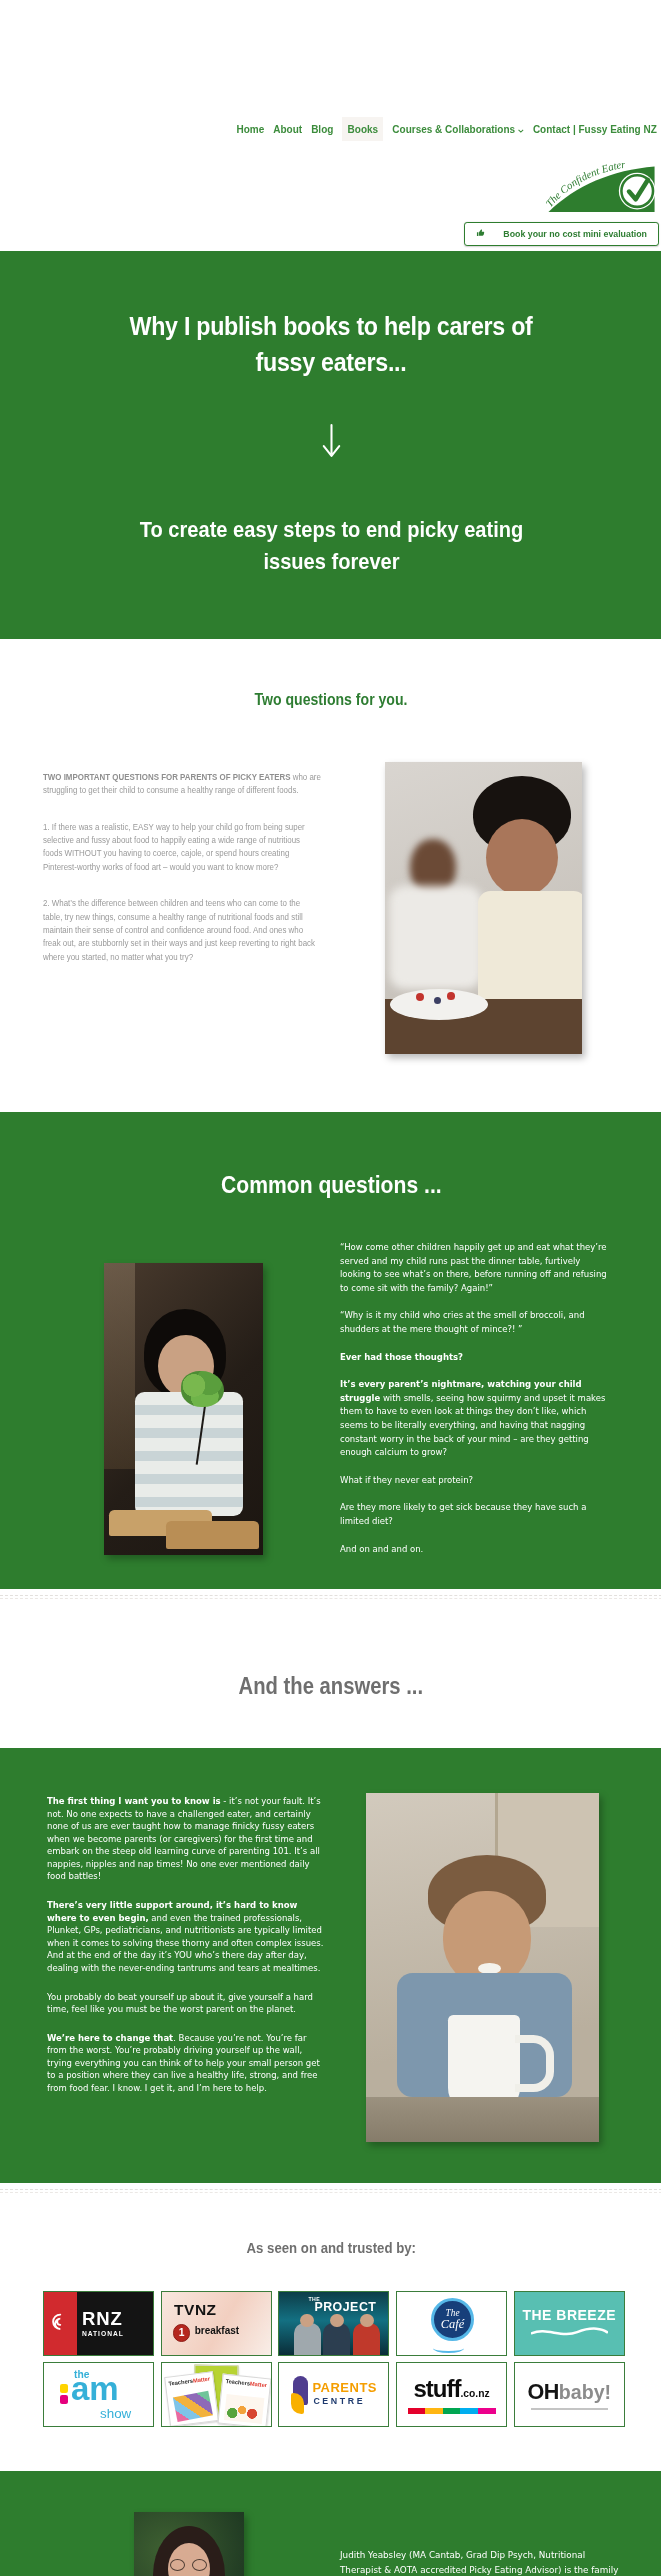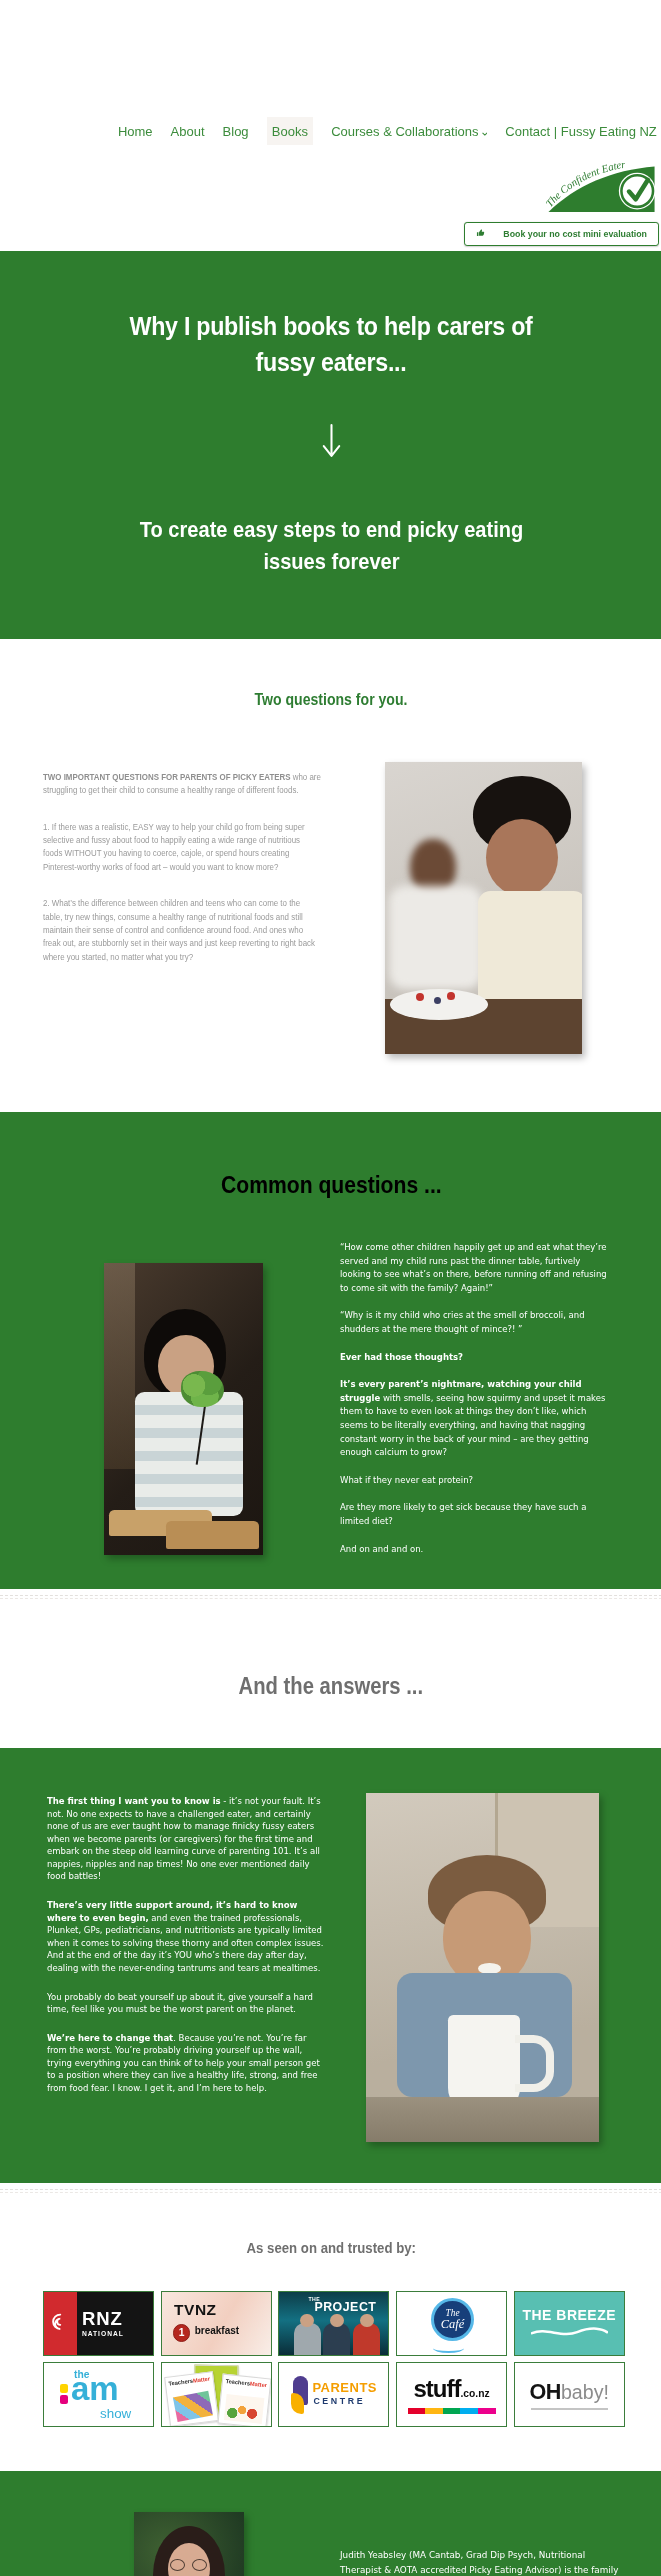--- a/index.html
+++ b/index.html
@@ -1,19 +1,19 @@
 <!DOCTYPE html>
 <html style="font-size:8.2px"><head>
 <meta charset="utf-8">
 <style>
   html,body{margin:0;padding:0;}
   body{width:662px;height:3091px;position:relative;background:#fff;font-family:"DejaVu Sans",sans-serif;overflow:hidden;}
   
-  .nav{position:absolute;top:117px;right:5.2px;display:flex;align-items:center;gap:18px;
-       font-family:"Liberation Sans",sans-serif;font-size:13px;font-weight:400;color:#3c8c3c;}
+  .nav{position:absolute;top:117px;right:5.2px;display:flex;align-items:center;gap:9px;
+       font-family:"Liberation Sans",sans-serif;font-size:10px;font-weight:700;color:#3c8c3c;}
   .nav a{color:#3c8c3c;text-decoration:none;display:flex;align-items:center;gap:3.1px;cursor:pointer;}
   .nav .active{background:#f7f4f1;padding:6.7px 5.2px;}
   .chev{display:inline-block;}
   .badge{position:absolute;left:546px;top:163px;width:110px;height:50px;}
   .cta{border:1px solid #2e7d2e;background:#fff;color:#2e7d32;font-weight:700;
        font-family:"Liberation Sans",sans-serif;border-radius:3.1px;display:flex;align-items:center;
        justify-content:center;gap:18px;box-shadow:0 0.5px 1.5px rgba(0,0,0,.18);cursor:pointer;}
   .cta-top{position:absolute;left:464px;top:222px;width:195px;height:24px;font-size:8.8px;}
   
   .hero{position:absolute;top:251px;left:0;width:662px;height:388px;background:#2e7d2e;color:#fff;text-align:center;}
@@ -133,21 +133,21 @@
   .stuff .t2{font-size:10.3px;font-weight:700;color:#0d0d0d;}
   .stuff .bar{display:flex;width:88px;height:6.2px;}
   .stuff .bar i{flex:1;}
   .pc .mark1{position:absolute;left:13.4px;top:12.4px;width:15.5px;height:29px;border-radius:8.2px 8.2px 3.1px 8.2px;background:#4f3d8f;}
   .pc .mark2{position:absolute;left:11.3px;top:30px;width:13.4px;height:20.6px;border-radius:2.1px 10.3px 2.1px 10.3px;background:#f9b000;}
   .pc .t1{position:absolute;left:33px;top:16.5px;font-size:13px;font-weight:800;color:#f59e00;letter-spacing:0.5px;}
   .pc .t2{position:absolute;left:34px;top:33px;font-size:8.8px;font-weight:600;color:#1e3a6e;letter-spacing:2.6px;}
   .ohb{display:flex;flex-direction:column;align-items:center;justify-content:center;}
   .ohb .row{display:flex;align-items:baseline;}
   .ohb .t1{font-size:21.6px;font-weight:800;color:#141414;letter-spacing:-0.5px;}
-  .ohb .t2{font-size:19.6px;font-weight:400;color:#8c8c8c;}
+  .ohb .t2{font-size:19.6px;font-weight:700;color:#8c8c8c;}
   .ohb .tag{width:77px;height:1.5px;background:#c4c4c4;margin-top:3.1px;}
 </style>
 </head>
 <body>
 
 <nav class="nav">
   <a>Home</a>
   <a>About</a>
   <a>Blog</a>
   <a class="active">Books</a>
@@ -211,21 +211,21 @@
     <div class="boy-face"></div>
   <div class="boy-shirt"></div>
     <div class="table"></div>
   <div class="plate"></div>
   <div class="berry1"></div>
     <div class="berry2"></div>
     <div class="berry3"></div>
 </div>
 
 <section class="gsec" style="top:1112px;height:477px;">
-  <h2 class="sec-h" style="top:39px;font-size:24px;color:#000000;">
+  <h2 class="sec-h" style="top:39px;font-size:24px;color:#ffffff;">
     <span class="cond">Common questions ...</span>
   </h2>
   <div class="cq-text">
     <p><span>“How come other children happily get up and eat what they’re served and my child runs past the dinner table, furtively looking to see what’s on there, before running off and refusing to come sit with the family? Again!”</span></p>
     <p><span>“Why is it my child who cries at the smell of broccoli, and shudders at the mere thought of mince?! ”</span></p>
     <p><strong>Ever had those thoughts?</strong></p>
     <p><strong>It’s every parent’s nightmare, watching your child struggle</strong><span> with smells, seeing how squirmy and upset it makes them to have to even look at things they don’t like, which seems to be literally everything, and having that nagging constant worry in the back of your mind – are they getting enough calcium to grow?</span></p>
     <p><span>What if they never eat protein?</span></p>
     <p><span>Are they more likely to get sick because they have such a limited diet?</span></p>
     <p><span>And on and and on.</span></p>

